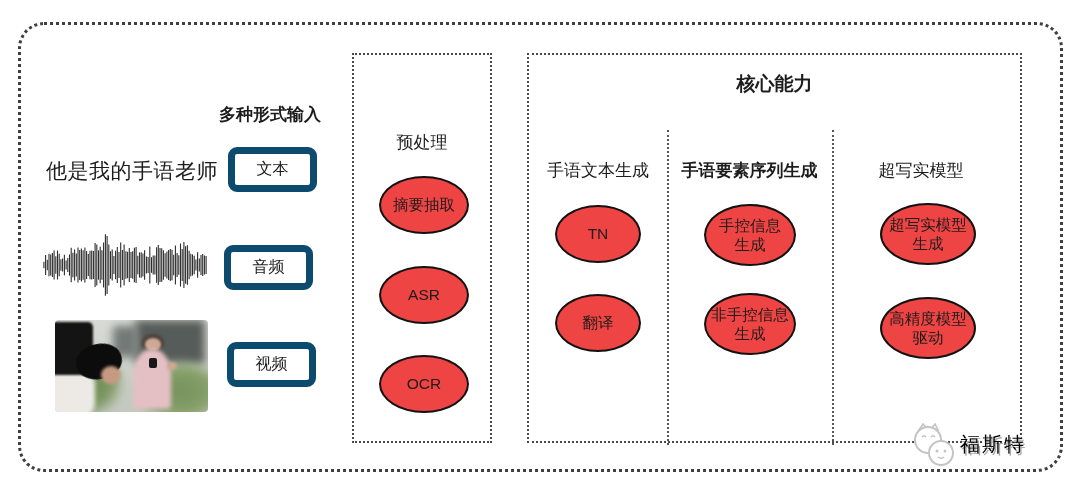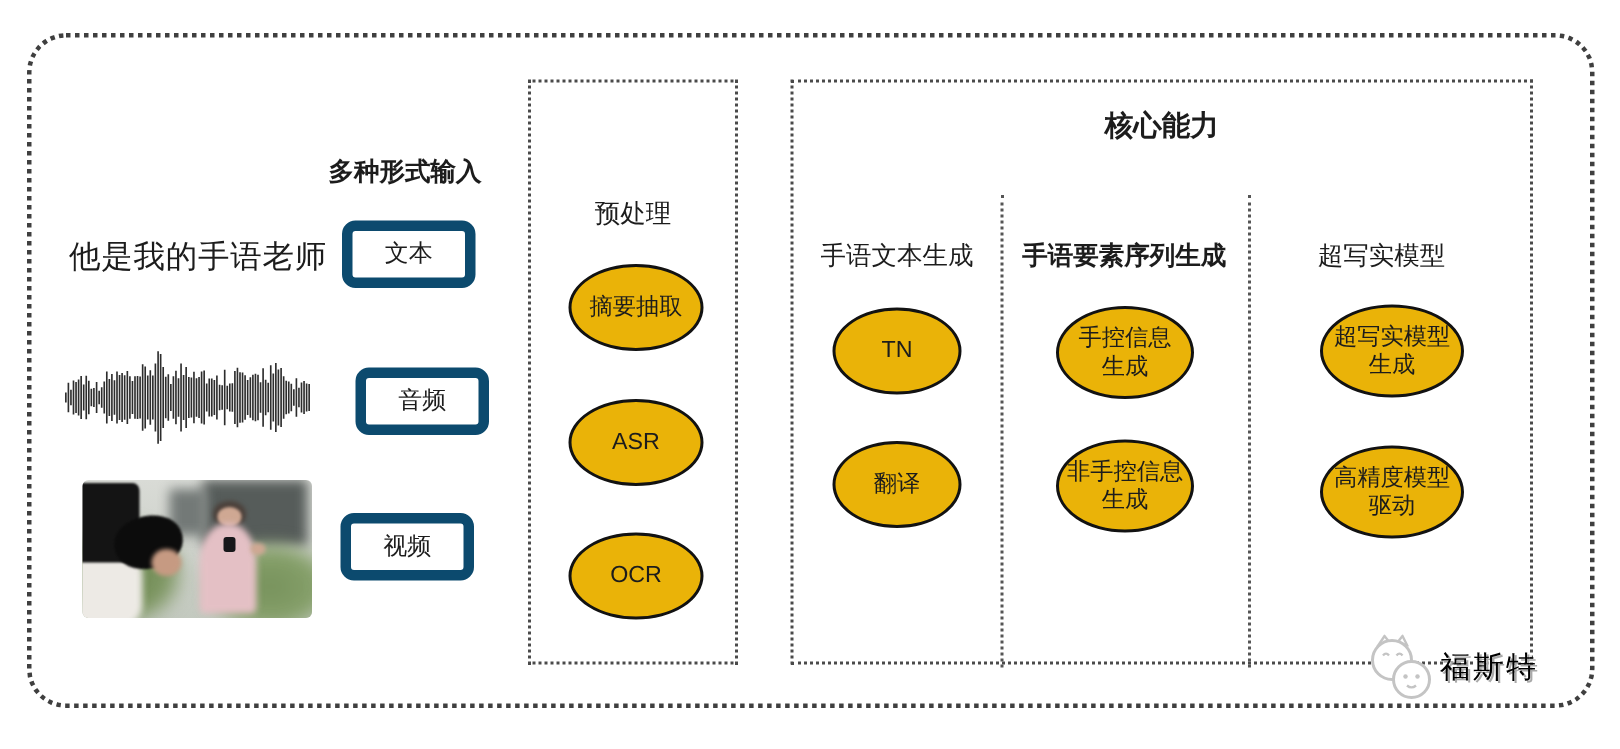--- a/index.html
+++ b/index.html
@@ -29,21 +29,21 @@
     left: 46px; top: 157px; width: 170px;
     font-size: 21px; letter-spacing: 0.5px; white-space: nowrap; text-align: right;
   }
   .io-box {
     width: 89px; height: 45px;
     border: 7px solid #0c4a6e; border-radius: 9px;
     display: flex; align-items: center; justify-content: center;
     font-size: 16px; background: #fff;
   }
   .box-text  { left: 228px; top: 147px; }
-  .box-audio { left: 237px; top: 245px; }
+  .box-audio { left: 224px; top: 245px; }
   .box-video { left: 227px; top: 342px; }
 
   .waveform { left: 43px; top: 232px; width: 164px; height: 66px; }
 
   
   .thumb {
     left: 55px; top: 320px; width: 153px; height: 92px;
     border-radius: 4px; overflow: hidden;
     background: linear-gradient(180deg, #d9dbd6 0%, #cdd1ca 55%, #c3c9bf 100%);
   }
@@ -71,21 +71,21 @@
     text-align: center; font-weight: bold; font-size: 19px;
   }
   .scene-sub {
     left: 0; top: 76px; width: 100%;
     text-align: center; font-size: 17px;
   }
   .ellipse {
     border: 2.5px solid #121212; border-radius: 50%;
     display: flex; align-items: center; justify-content: center;
     text-align: center; font-size: 15.5px; line-height: 1.25;
-    background: #eab308;
+    background: #ef4444;
   }
   .ellipse span { white-space: pre-line; }
   .sc-node { left: 25px; width: 90px; height: 58px; }
   .sc-n1 { top: 121px; } .sc-n2 { top: 211px; } .sc-n3 { top: 300px; }
 
   .divider { width: 0; border-left: 2px dotted #555; top: 75px; height: 315px; }
   .dv1 { left: 138px; } .dv2 { left: 303px; }
 
   .col-header {
     top: 104px; height: 24px; line-height: 24px;

